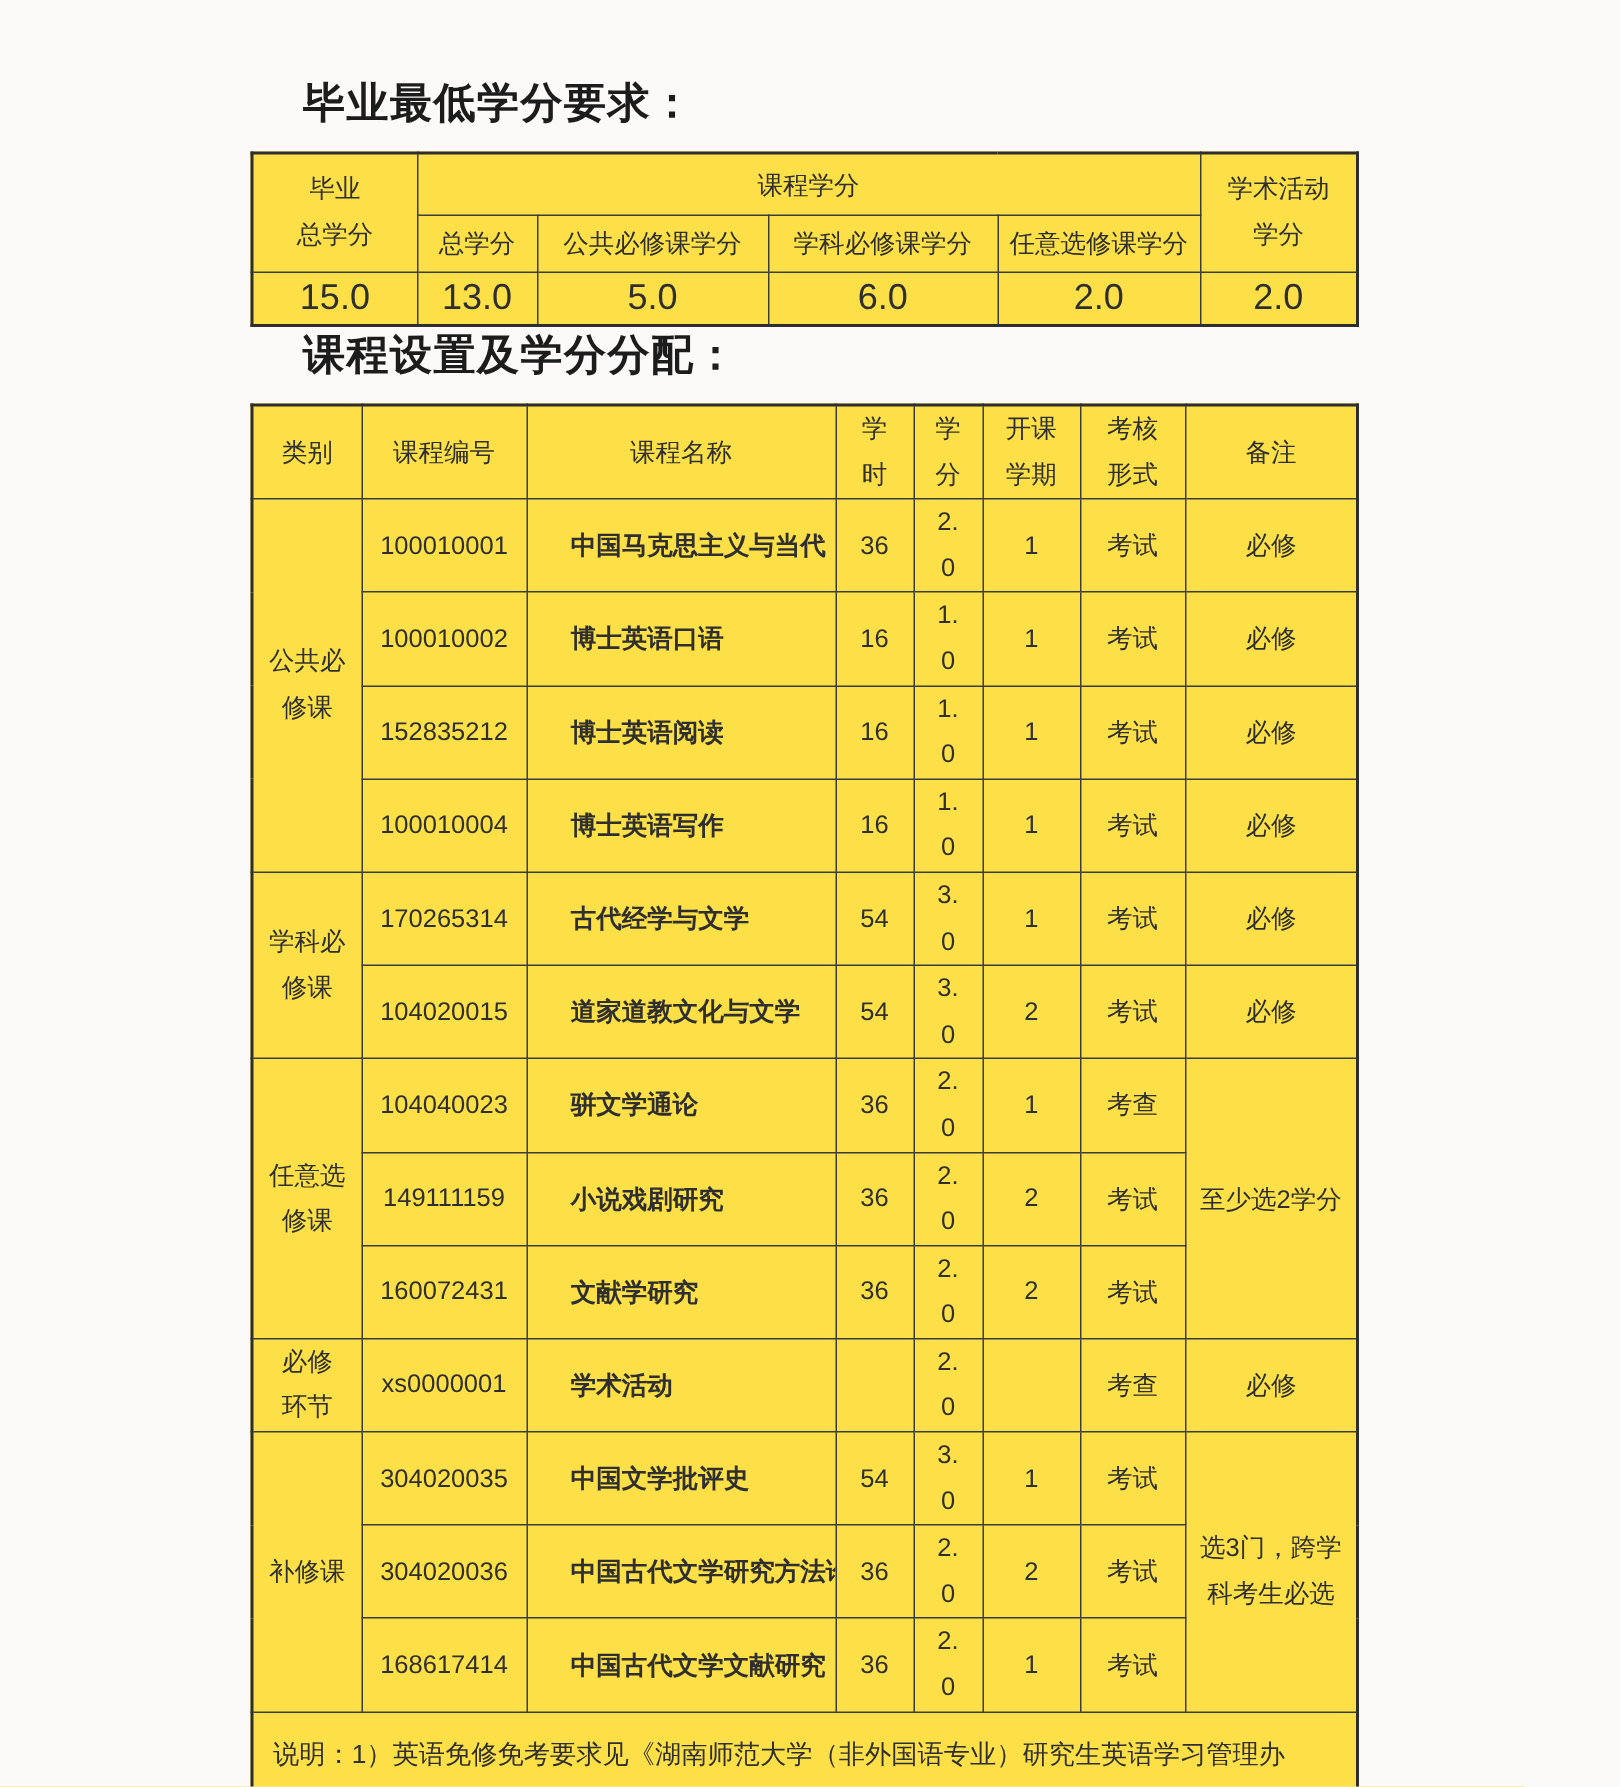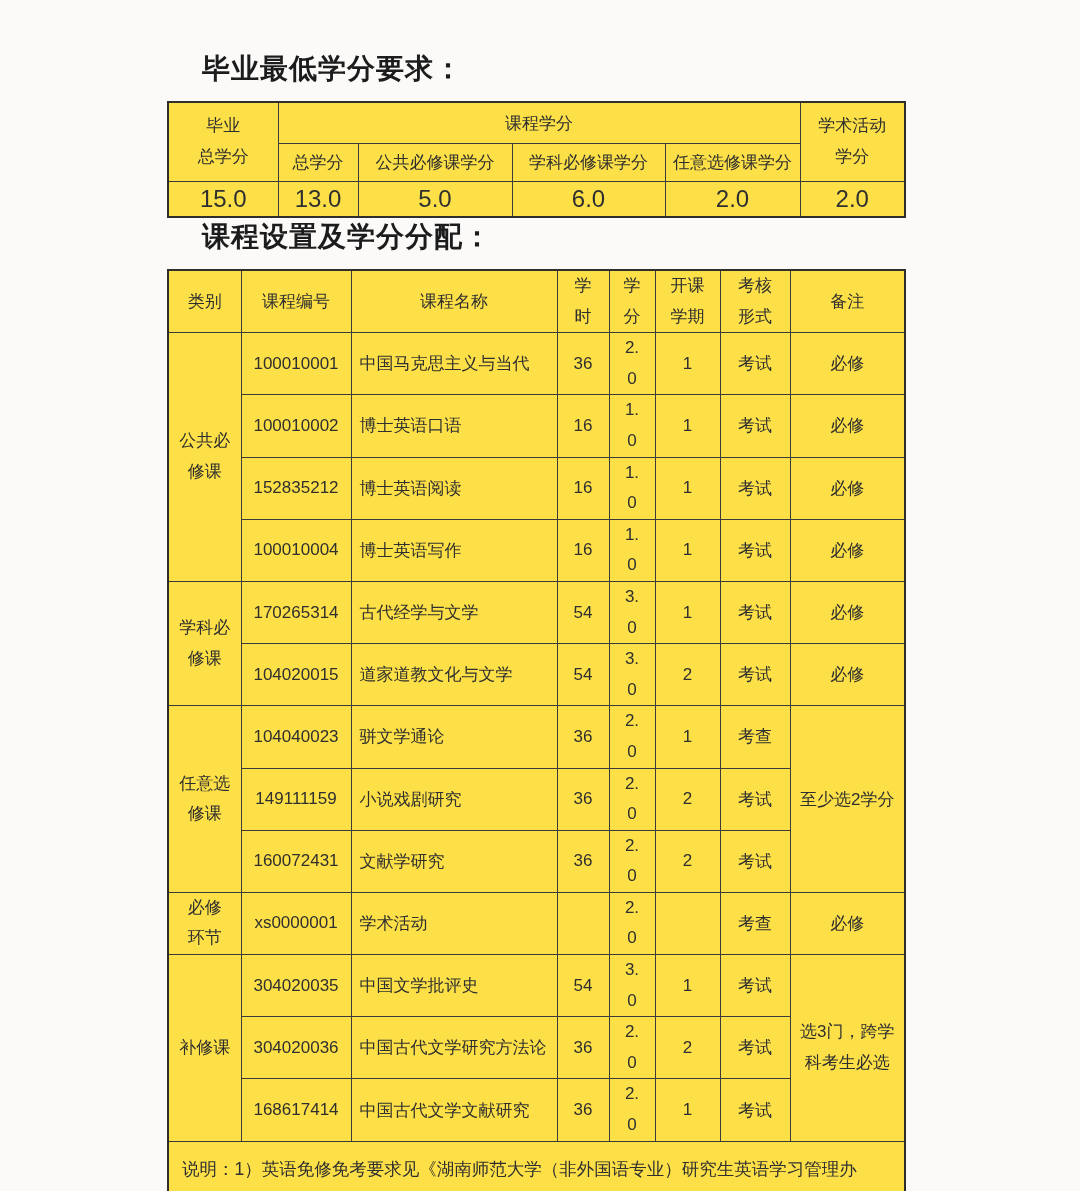--- a/index.html
+++ b/index.html
@@ -30,21 +30,21 @@
     overflow:hidden;
   }
   .pre { white-space:pre-line; line-height:1.8; }
   
   .t1 .r1 td { height:40px; }
   .t1 .r2 td { height:37px; }
   .t1 .r3 td { height:34px; font-size:24px; }
   
   .t2 .hrow th { height:58px; }
   .t2 .crow td { height:56px; }
-  .name-cell { text-align:left; padding-left:8px; white-space:nowrap; }
+  .name-cell { text-align:left; padding-left:29px; white-space:nowrap;font-weight:bold; }
   .num-wrap {
     display:inline-block; max-width:1.15em;
     word-break:break-all; line-height:1.8; vertical-align:middle;
   }
   .note-cell {
     text-align:left; padding:10px 13px;
     font-size:17.5px; line-height:2.05;
     white-space:pre-line; height:auto;
   }
 </style>

